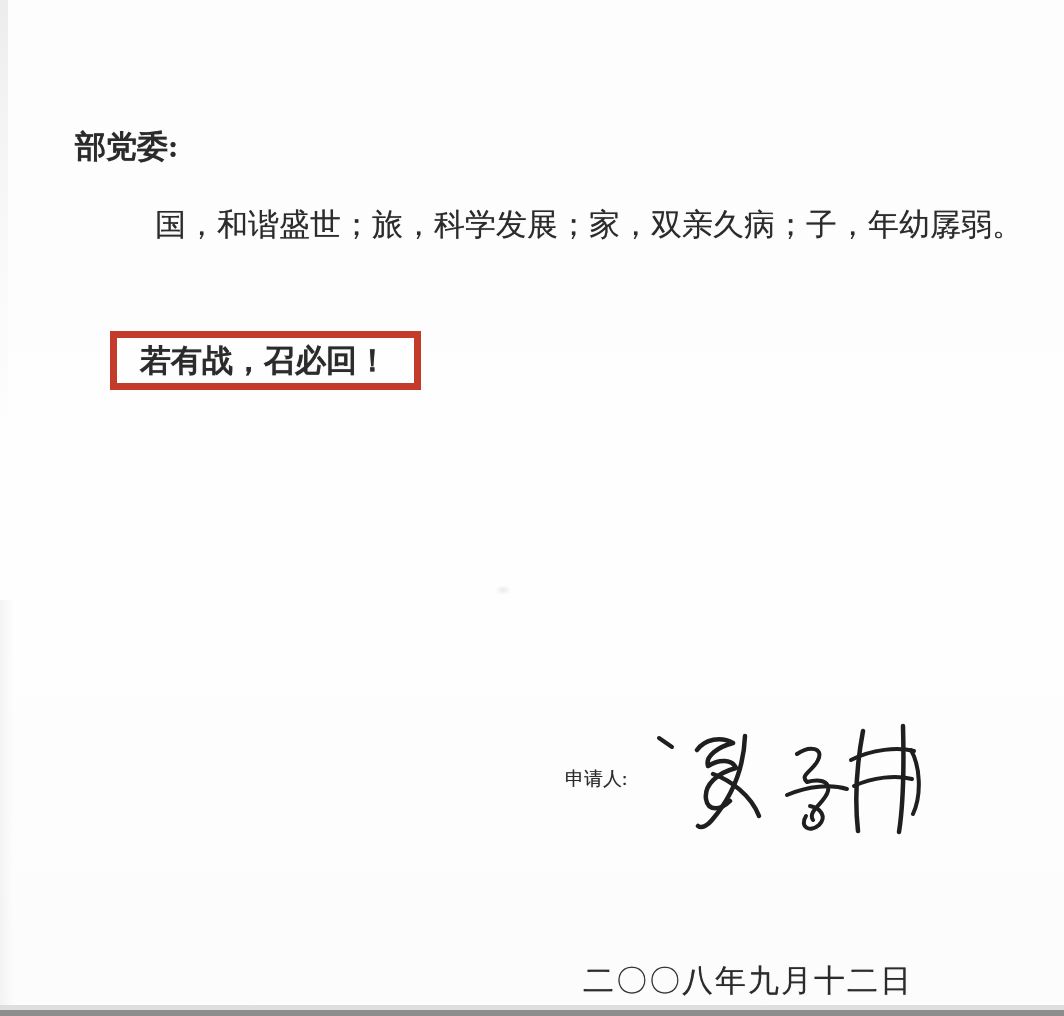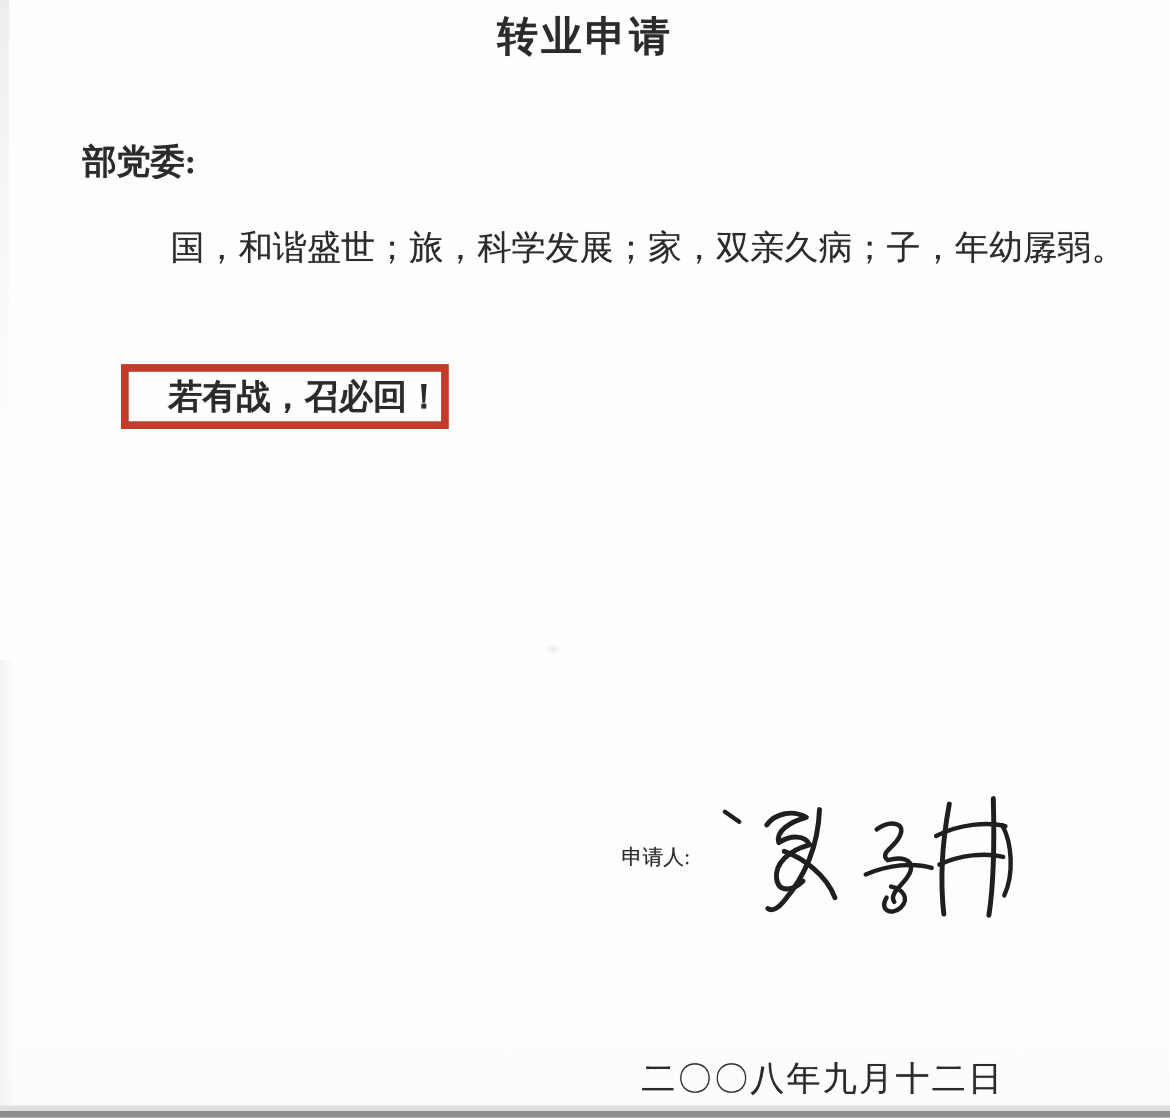--- a/index.html
+++ b/index.html
@@ -84,22 +84,21 @@
     font-size: 31px;
   }
   .highlight-box {
     position: absolute;
     left: 110px; top: 331px;
     width: 274px; height: 45px;
     border: 7px solid #c43a2b;
     background: #fefefe;
     display: flex;
     align-items: center;
-    padding-left: 10px;
-    justify-content: flex-end;
+    padding-left: 23px;
   }
   .highlight-text {
     font-size: 31px;
     font-weight: 700;
   }
   .sign-label {
     position: absolute;
     left: 565px; top: 766px;
     font-size: 19px;
     font-weight: 400;
@@ -115,21 +114,20 @@
     font-size: 31px;
     letter-spacing: 2px;
     margin-left: 24px;
   }
 </style>
 </head>
 <body>
 
 <div class="page">
 
-  <div class="doc-title ink">转业申请</div>
 
   <div class="salutation ink">部党委:</div>
 
   <div class="body-line-1 ink">国，和谐盛世；旅，科学发展；家，双亲久病；子，年幼孱弱。</div>
 
 
   <div class="highlight-box">
     <span class="highlight-text ink">若有战，召必回！</span>
   </div>
 

